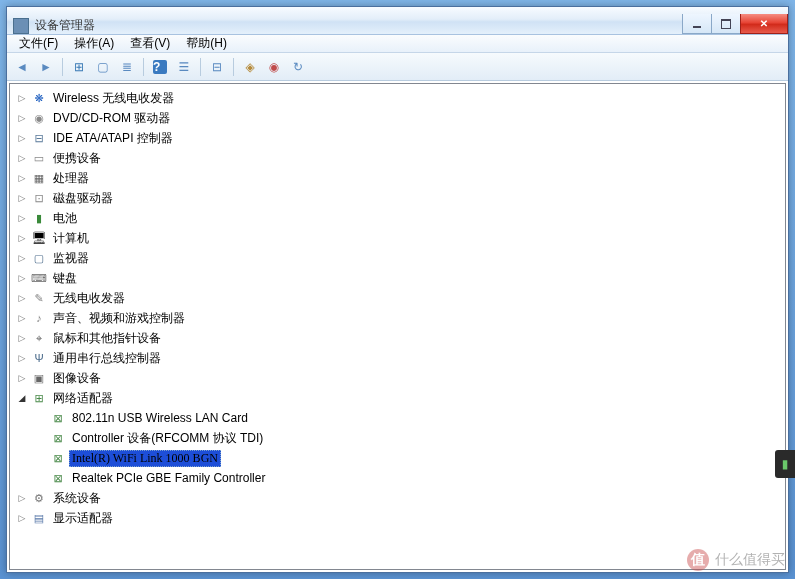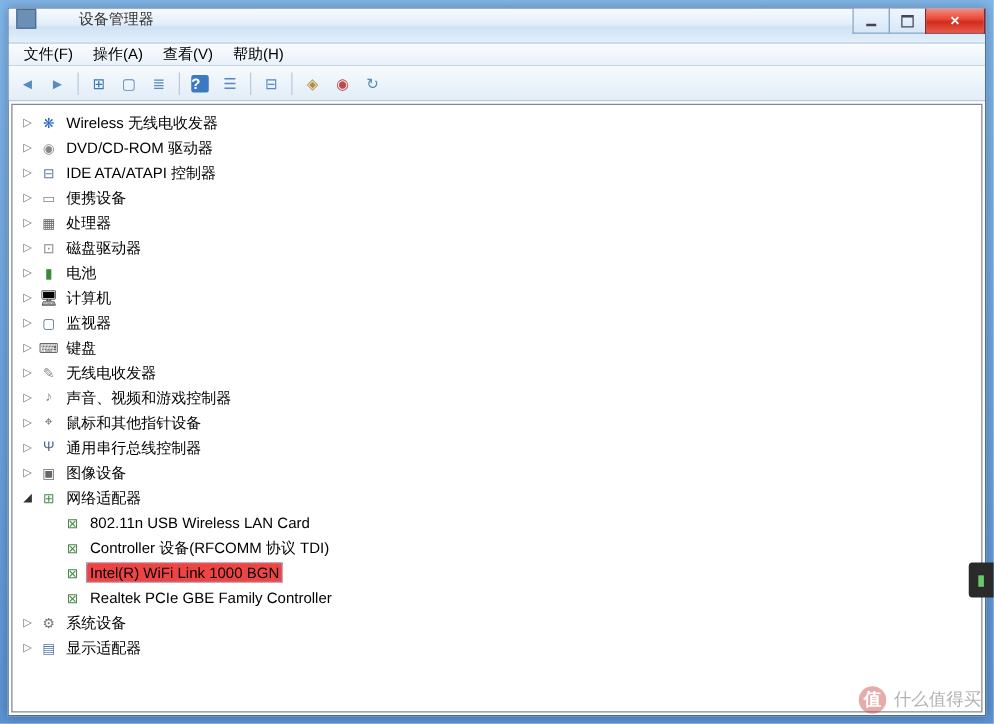--- a/index.html
+++ b/index.html
@@ -19,23 +19,22 @@
   border: 1px solid #4a6f9e;
   box-shadow: 0 0 8px rgba(0,0,0,0.3);
   display: flex;
   flex-direction: column;
 }
 .titlebar {
   height: 28px;
   background: linear-gradient(to bottom, #f7fbff, #e3eef9 45%, #d0e2f5 55%, #e4f0fb);
   border-bottom: 1px solid #a8c2e0;
   display: flex;
-  align-items: flex-start;
+  align-items: flex-end;
   padding: 0 0 0 6px;
-  gap: 28px;
 }
 .titlebar .app-icon {
   width: 16px; height: 16px; margin-right: 6px;
   background: #6b8fb5; border: 1px solid #4a6f8e;
 }
 .titlebar .title { flex: 1; color: #333; }
 .win-btns { display: flex; height: 20px; }
 .win-btn {
   width: 30px; height: 20px;
   border: 1px solid #8aa8c8; border-top: none;
@@ -98,23 +97,24 @@
   font-size: 9px;
 }
 .expander.empty { visibility: hidden; }
 .node-icon {
   width: 16px; height: 16px; margin: 0 3px 0 1px;
   display: inline-flex; align-items: center; justify-content: center;
   font-size: 11px;
 }
 .node-label { padding: 1px 3px; cursor: default; }
 .node-label.selected {
-  background: #ef4444;
+  background: #1d4ed8;
   border: 1px dotted #7da2ce;
   padding: 0 2px;
+  font-family: Liberation Serif, serif;
 }
 .children { padding-left: 19px; }
 
 .ic-bt::before { content:"❋"; color:#2060c0; }
 .ic-disc::before { content:"◉"; color:#888; }
 .ic-ide::before { content:"⊟"; color:#5a7a9a; }
 .ic-port::before { content:"▭"; color:#888; }
 .ic-cpu::before { content:"▦"; color:#666; }
 .ic-hdd::before { content:"⊡"; color:#888; }
 .ic-bat::before { content:"▮"; color:#3a8a3a; }

